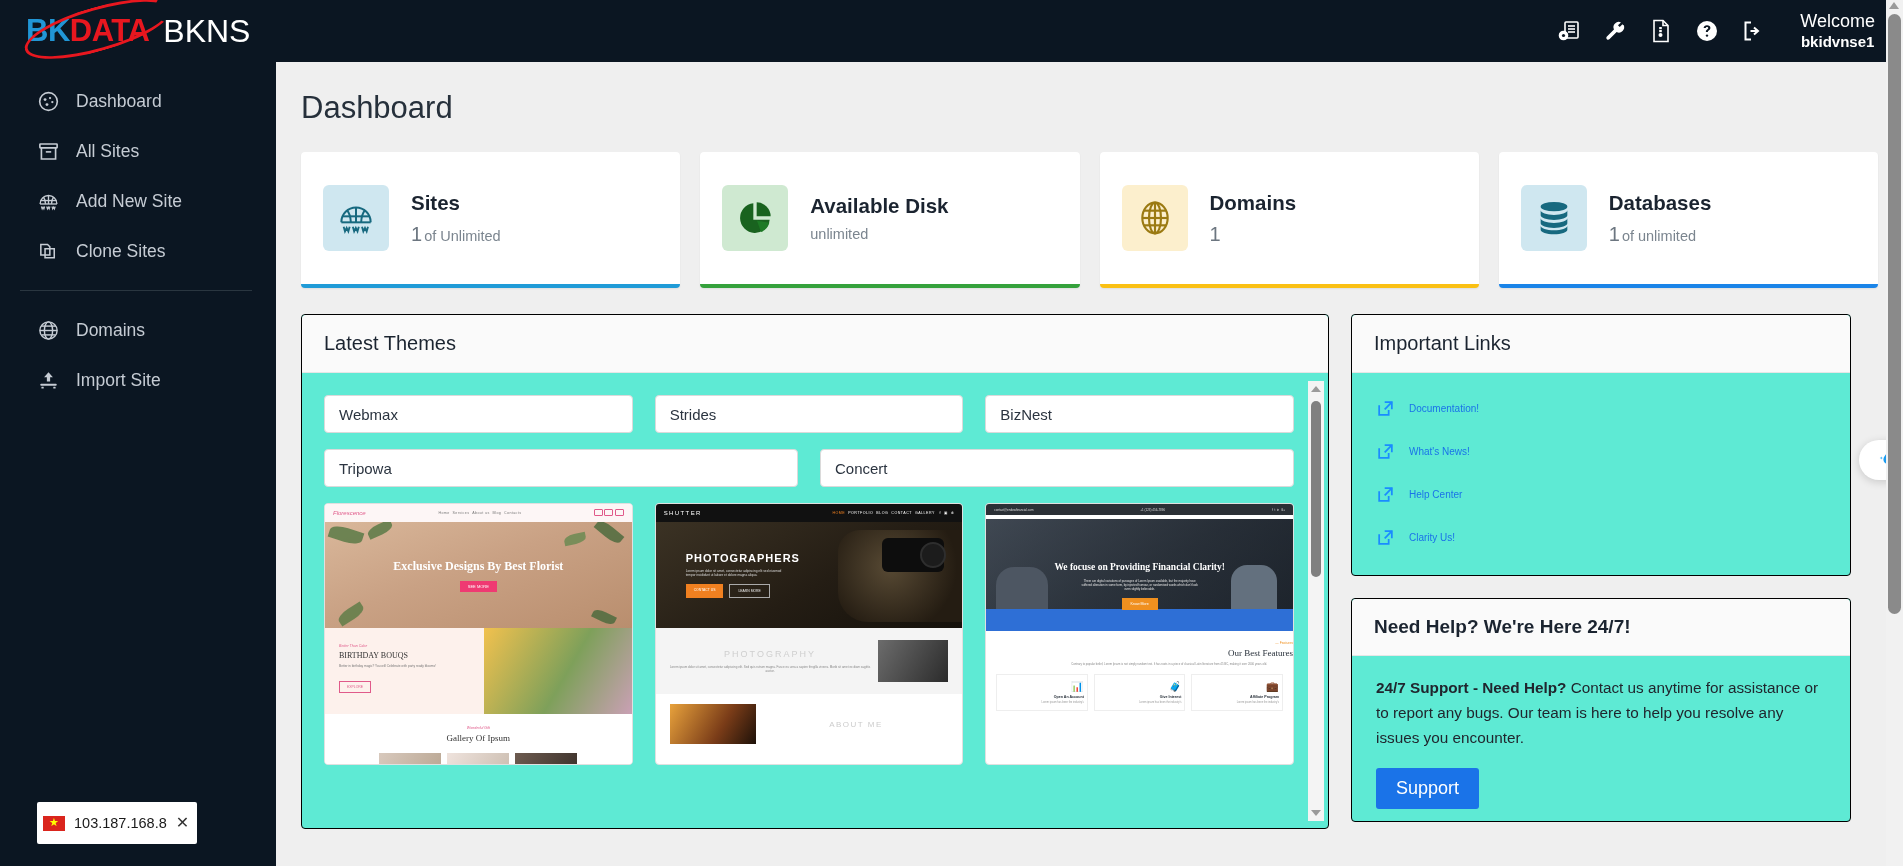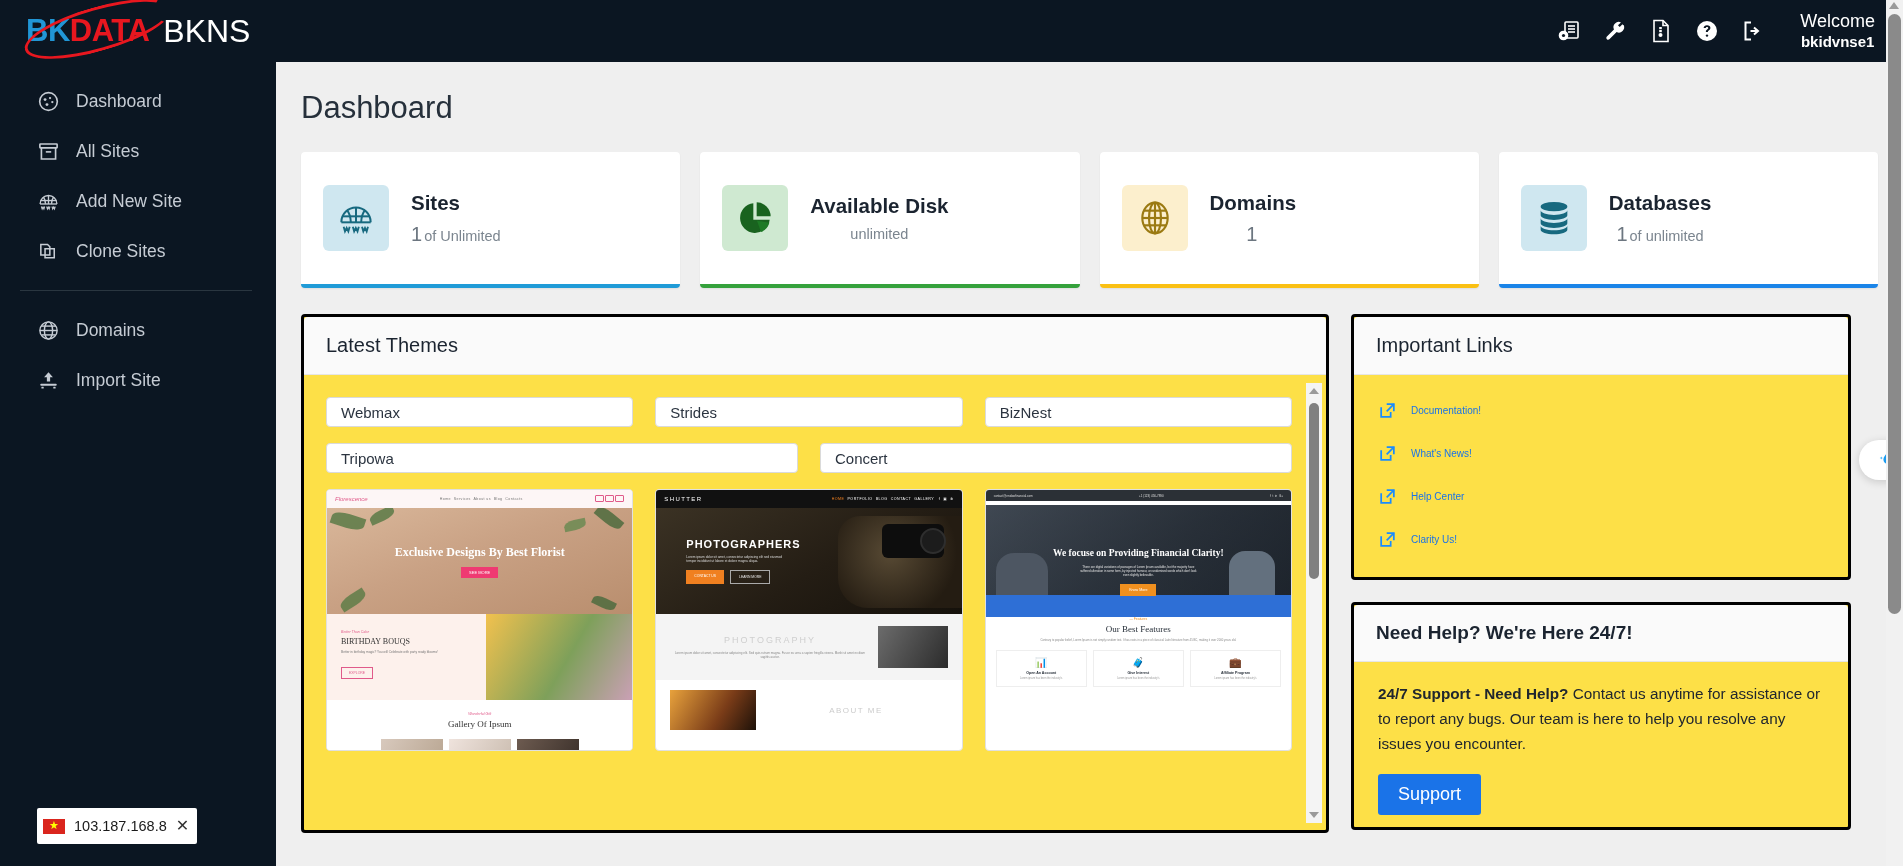--- a/index.html
+++ b/index.html
@@ -41,21 +41,21 @@
   }
   .nav-item {
     display: flex; align-items: center; height: 50px; padding-left: 36px;
     color: #c6ccd4; font-size: 17.5px; cursor: pointer; gap: 16px;
   }
   .nav-icon { width: 24px; height: 24px; display:flex; align-items:center; justify-content:center; flex: 0 0 24px;}
   .nav-divider { height: 1px; background: #2a3640; margin: 14px 24px 14px 20px; }
 
   
   #ip-badge {
-    position: absolute; left: 37px; bottom: 22px; height: 36px;
+    position: absolute; left: 37px; bottom: 22px; height: 42px;
     background: #fff; border-radius: 2px; display: flex; align-items: center;
     padding: 0 8px 0 6px; gap: 9px; z-index: 45; margin-top: 44px;
   }
   #ip-flag { width: 22px; height: 15px; background: #da251d; position: relative; }
   #ip-flag::after {
     content: "★"; position: absolute; color: #ffff00; font-size: 11px;
     left: 50%; top: 50%; transform: translate(-50%,-52%); line-height: 1;
   }
   #ip-text { font-size: 14.5px; color: #1a1a1a; }
   #ip-close { font-size: 16px; color: #333; cursor: pointer; line-height: 1; }
@@ -72,42 +72,42 @@
   .stat-card {
     flex: 1; background: #fff; border-radius: 4px; height: 136px;
     border-bottom: 4px solid #ccc; display: flex; align-items: center;
     padding: 0 22px; gap: 22px; box-shadow: 0 1px 2px rgba(0,0,0,.07);
   }
   .stat-ico {
     width: 66px; height: 66px; border-radius: 6px; flex: 0 0 66px;
     display: flex; align-items: center; justify-content: center;
   }
   .stat-title { font-size: 20.5px; font-weight: 700; color: #1b2430; margin-bottom: 8px; }
-  .stat-sub { font-size: 14.5px; color: #7b858f; text-align: center; }
+  .stat-sub { font-size: 14.5px; color: #7b858f; }
   .stat-sub .big { font-size: 20px; color: #6c7680; font-weight: 400; margin-right: 2px; }
 
   
   #content { display: flex; gap: 22px; padding: 26px 25px 0 25px; align-items: flex-start; }
   #left-col { width: 1028px; }
   #right-col { width: 500px; }
 
-  .panel { background: #fde047; border: 3px solid #000000; border-radius: 4px; }
+  .panel { background: #5eead4; border: 1px solid #000000; border-radius: 4px; }
   .panel-head {
     padding: 17px 22px; border-bottom: 1px solid #e6e6e6; background: #fafafa;
     border-radius: 4px 4px 0 0;
   }
   .panel-head h3 { font-size: 20px; font-weight: 400; color: #1b2430; }
   .panel-head h3.bold { font-weight: 700; font-size: 19px; }
 
   
   #themes-body { position: relative; height: 455px; overflow: hidden; padding: 22px 34px 0 22px; }
   .theme-grid { display: flex; gap: 22px; }
   .theme-col { flex: 1; }
   .theme-name {
-    border: 1px solid #dadada; border-radius: 4px; height: 30px;
+    border: 1px solid #dadada; border-radius: 4px; height: 38px;
     display: flex; align-items: center; padding-left: 14px; font-size: 15px;
     color: #2b3440; margin-bottom: 16px; background: #fff; cursor: pointer;
   }
   .theme-shot {
     width: 100%; height: 262px; border: 1px solid #e0e0e0; border-radius: 4px;
     overflow: hidden; position: relative; background:#fff;
   }
 
   
   .mini { position: absolute; inset: 0; font-family: "Liberation Sans", sans-serif; }
@@ -524,21 +524,21 @@
                   </div>
                   <div class="mini-hero endow-hero" style="height:112px;margin-top:-20px;padding-top:22px;">
                     <div style="position:absolute;inset:0;background:linear-gradient(120deg,rgba(40,48,58,.55),rgba(20,26,34,.7));"></div>
                     <div style="position:absolute;left:10px;bottom:8px;width:52px;height:56px;background:#4d5662;border-radius:18px 18px 0 0;"></div>
                     <div style="position:absolute;right:16px;bottom:6px;width:46px;height:60px;background:#63707e;border-radius:16px 16px 0 0;"></div>
                     <div style="position:absolute;left:0;right:0;bottom:0;height:22px;background:#2e6fd6;"></div>
                     <div class="mini-h1" style="color:#fff;font-family:'Liberation Serif',serif;font-size:9.5px;z-index:3;">We focuse on Providing Financial Clarity!</div>
                     <div style="font-size:2.9px;color:#e3e3e3;width:118px;text-align:center;margin-top:5px;z-index:3;">There are digital variations of passages of Lorem Ipsum available, but the majority have suffered alteration in some form, by injected humour, or randomised words which don't look even slightly believable.</div>
                     <div style="background:#f0901f;color:#fff;font-size:3.6px;padding:4px 9px;margin-top:7px;z-index:3;">Know More</div>
                   </div>
-                  <div style="background:#fff;text-align:center;">
+                  <div style="background:#fff;text-align:right;padding-top:10px;">
                     <div style="font-size:3.4px;color:#f0901f;">— <span>Features</span></div>
                     <div style="font-size:9px;color:#28303a;font-family:'Liberation Serif',serif;margin-top:3px;">Our Best Features</div>
                     <div style="font-size:2.8px;color:#8a8a8a;margin:4px 26px 0 26px;">Contrary to popular belief, Lorem Ipsum is not simply random text. It has roots in a piece of classical Latin literature from 45 BC, making it over 2000 years old.</div>
                     <div style="display:flex;gap:6px;justify-content:center;margin-top:8px;padding:0 10px;">
                       <div style="flex:1;border:1px solid #eee;padding:6px 3px;">
                         <div style="font-size:10px;color:#4a46c8;">📊</div>
                         <div style="font-size:3.6px;font-weight:700;color:#28303a;margin-top:3px;">Open An Account</div>
                         <div style="font-size:2.6px;color:#999;margin-top:2px;">Lorem ipsum has been the industry's</div>
                       </div>
                       <div style="flex:1;border:1px solid #eee;padding:6px 3px;">

